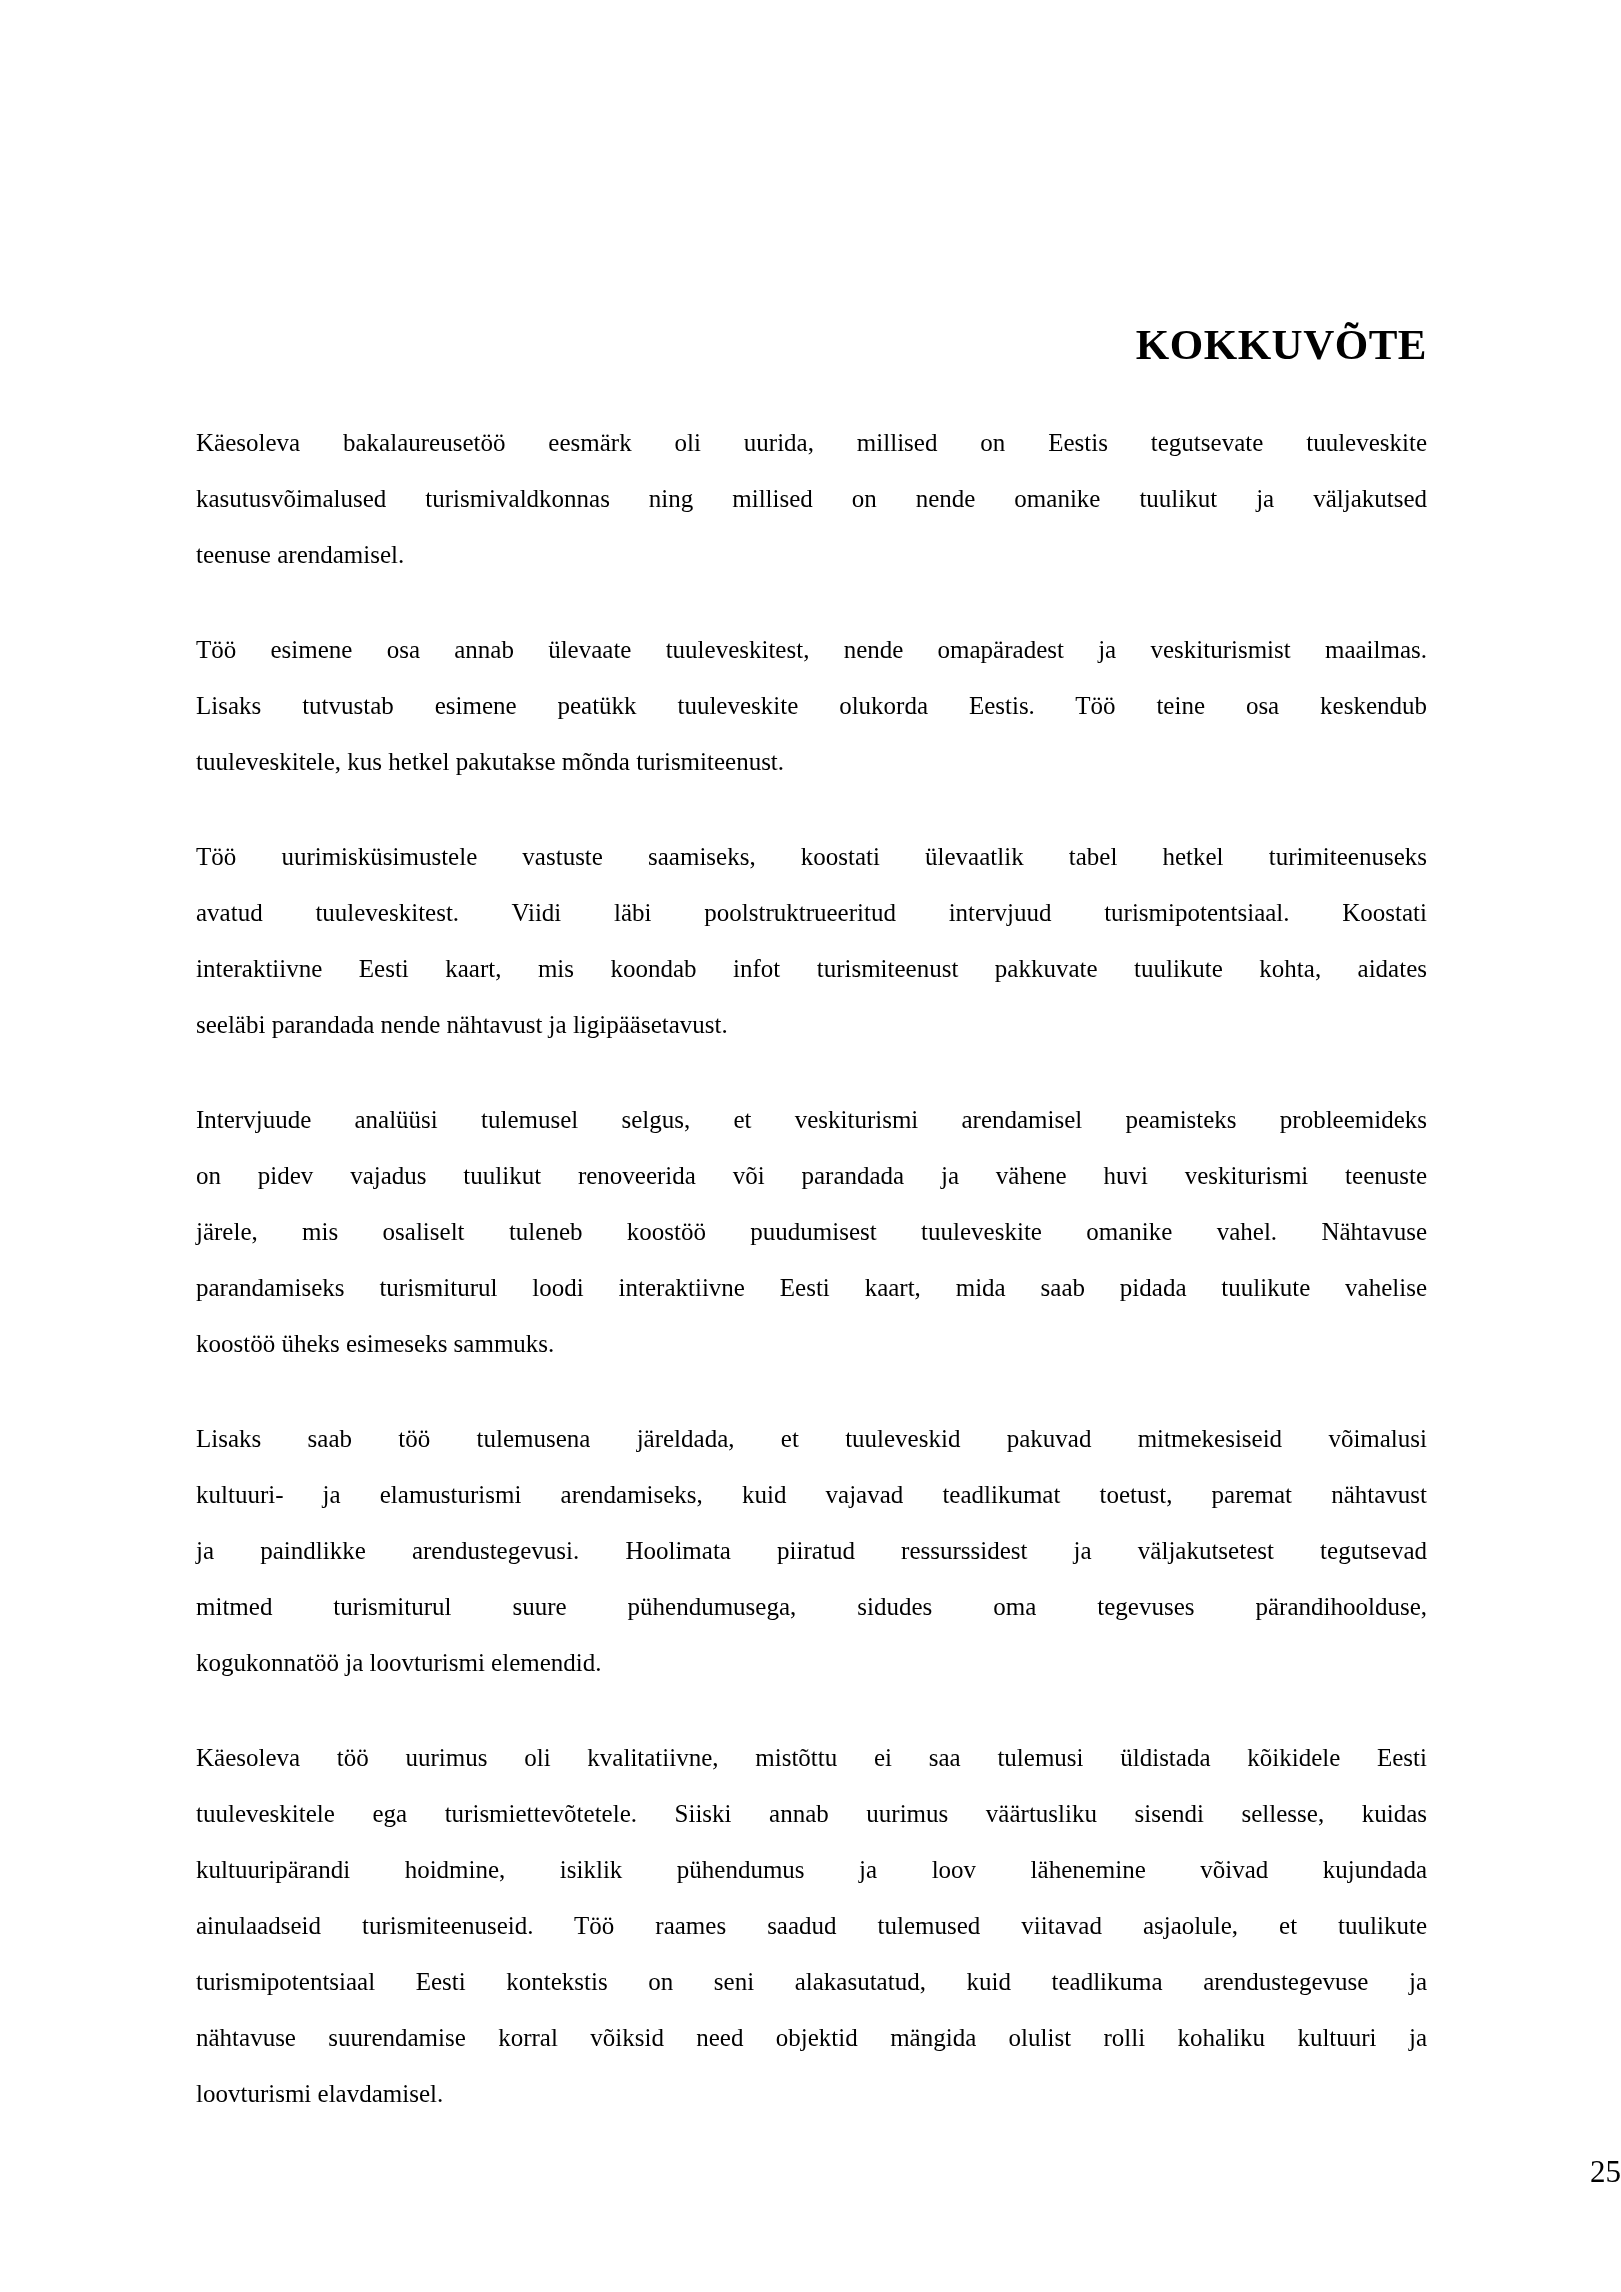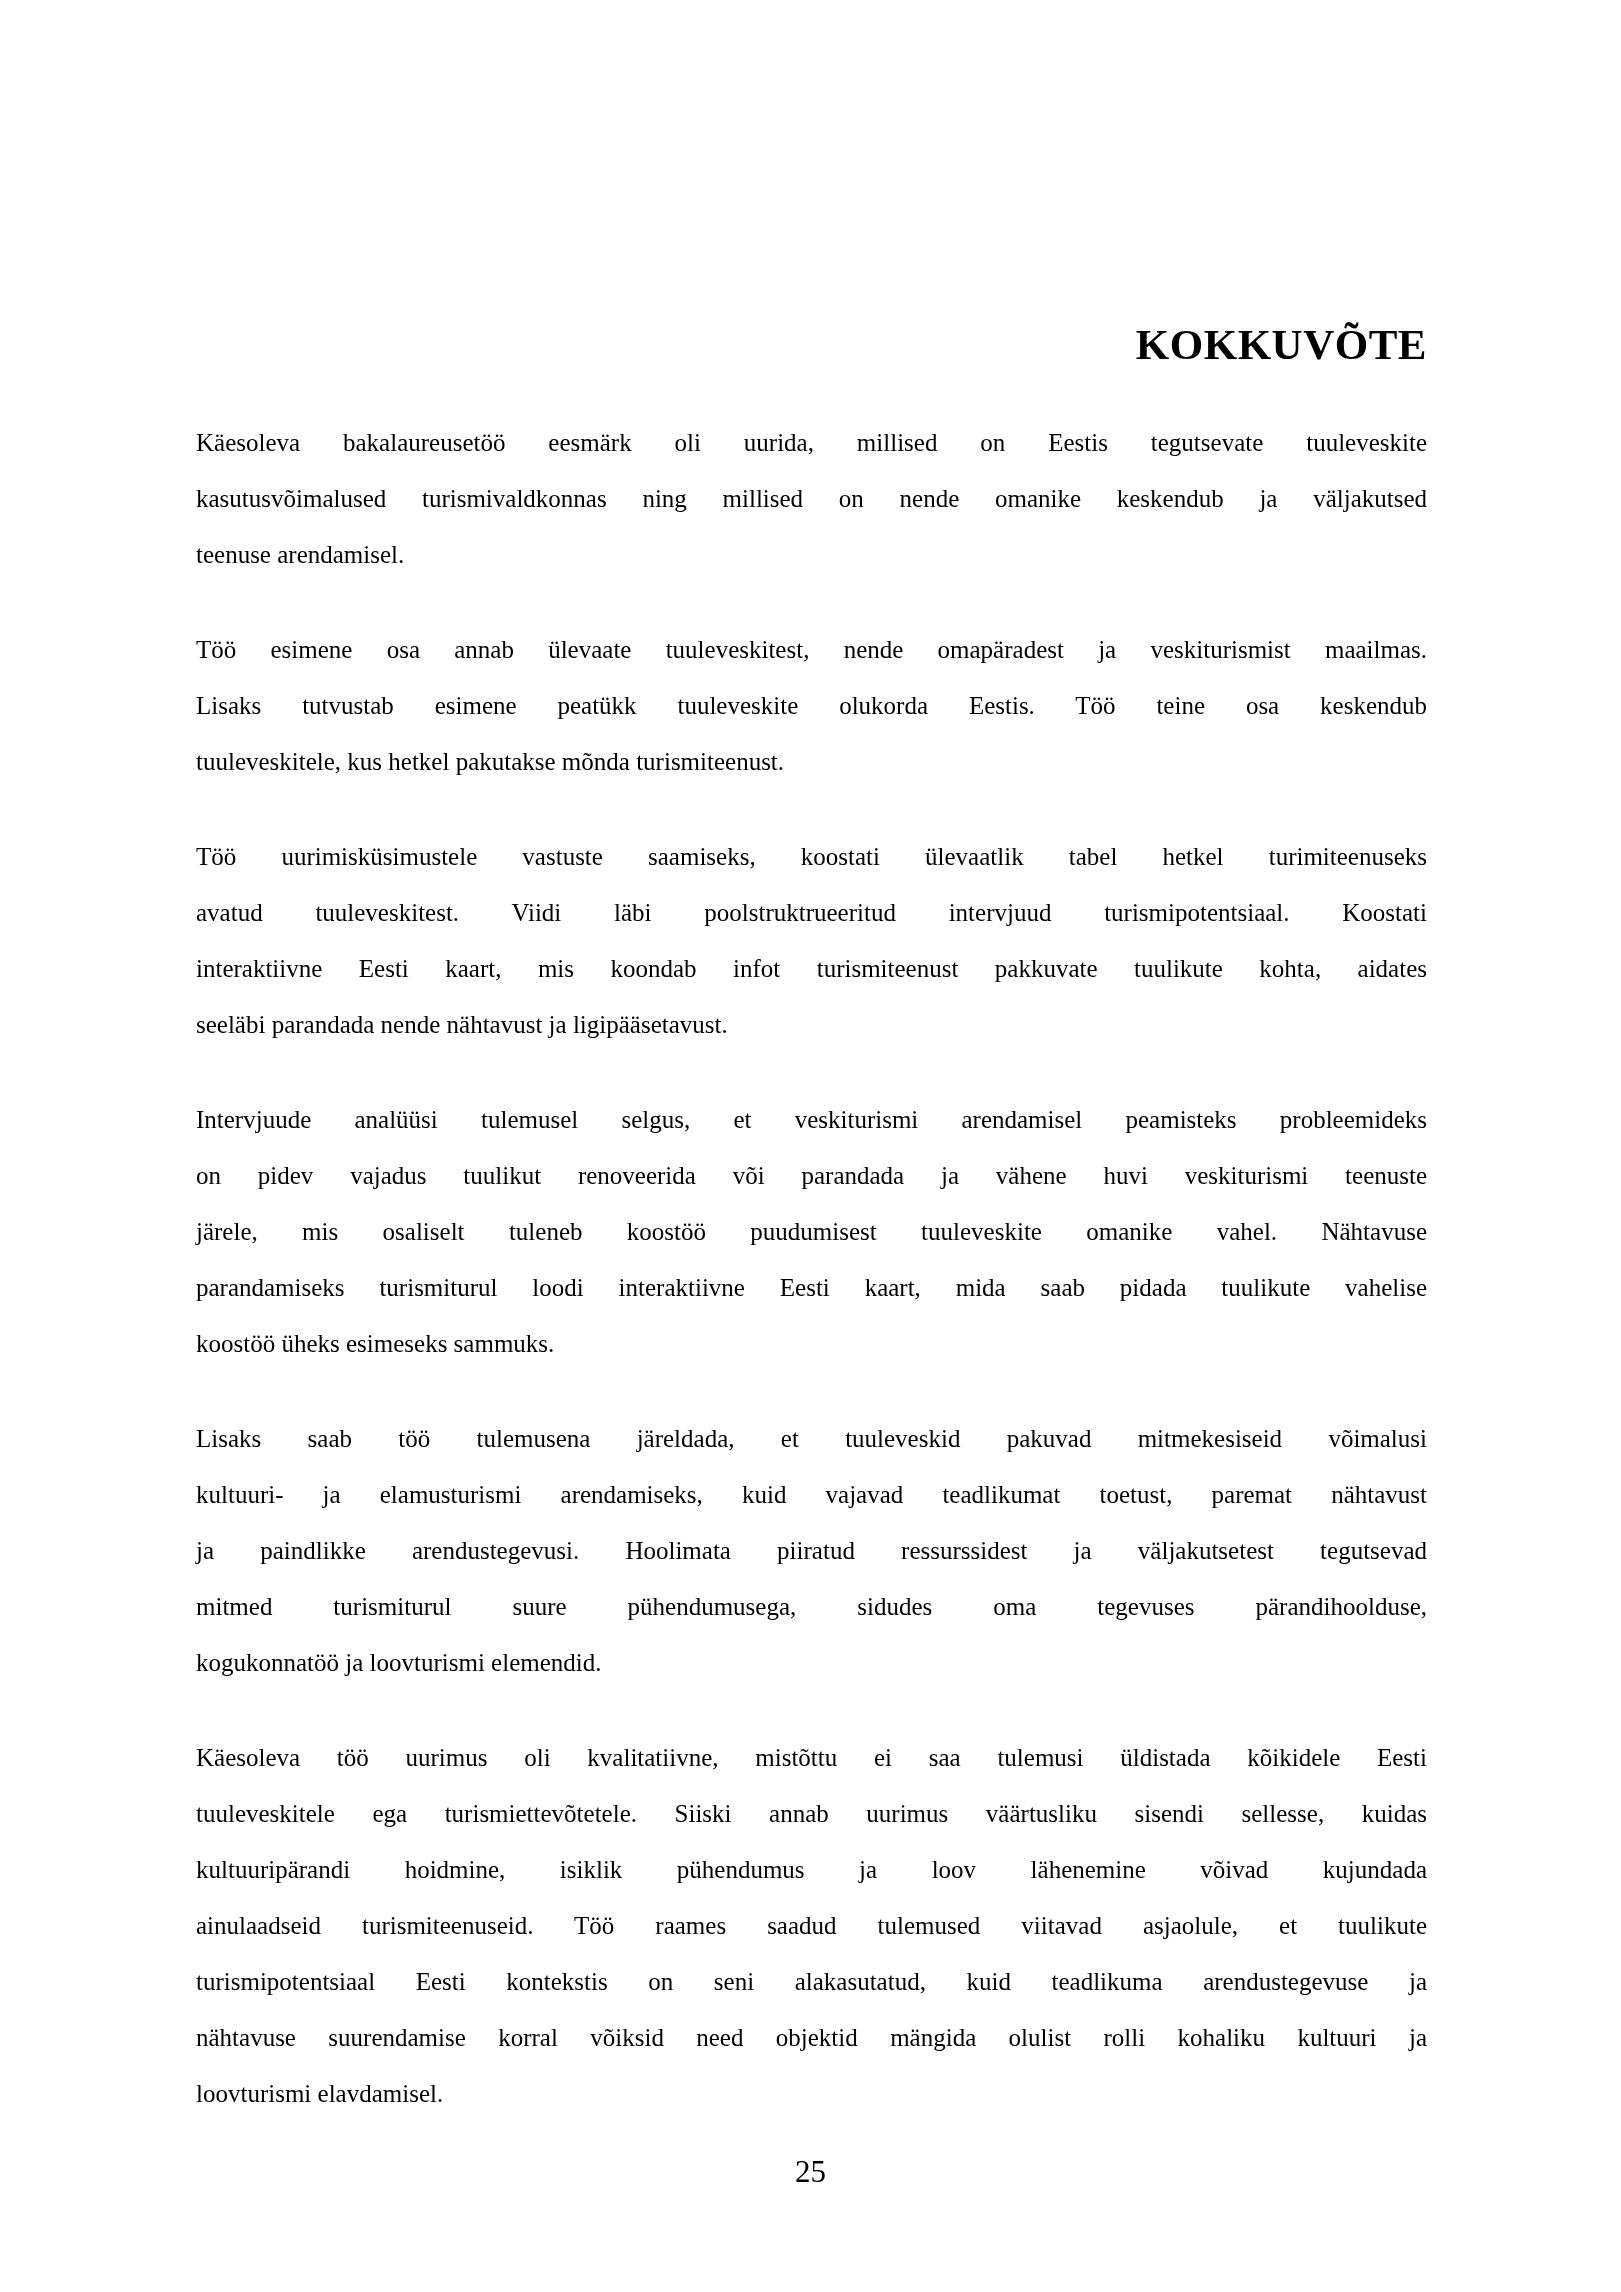--- a/index.html
+++ b/index.html
@@ -42,35 +42,35 @@
     overflow: visible;
   }
   .doc-body .line.last {
     text-align-last: left;
   }
   .page-number {
     position: absolute;
     top: 2152px;
     left: 0;
     width: 100%;
-    text-align: center;
+    text-align: right;
     font-size: 31px;
     line-height: 39px;
   }
 </style>
 </head>
 <body>
 
 <main>
   <div class="content">
     <h1 class="doc-title">KOKKUVÕTE</h1>
     <section class="doc-body">
         <p>
           <span class="line">Käesoleva bakalaureusetöö eesmärk oli uurida, millised on Eestis tegutsevate tuuleveskite</span>
-          <span class="line">kasutusvõimalused turismivaldkonnas ning millised on nende omanike keskendub ja väljakutsed</span>
+          <span class="line">kasutusvõimalused turismivaldkonnas ning millised on nende omanike tuulikut ja väljakutsed</span>
           <span class="line last">teenuse arendamisel.</span>
         </p>
         <p>
           <span class="line">Töö esimene osa annab ülevaate tuuleveskitest, nende omapäradest ja veskiturismist maailmas.</span>
           <span class="line">Lisaks tutvustab esimene peatükk tuuleveskite olukorda Eestis. Töö teine osa keskendub</span>
           <span class="line last">tuuleveskitele, kus hetkel pakutakse mõnda turismiteenust.</span>
         </p>
         <p>
           <span class="line">Töö uurimisküsimustele vastuste saamiseks, koostati ülevaatlik tabel hetkel turimiteenuseks</span>
           <span class="line">avatud tuuleveskitest. Viidi läbi poolstruktrueeritud intervjuud turismipotentsiaal. Koostati</span>

